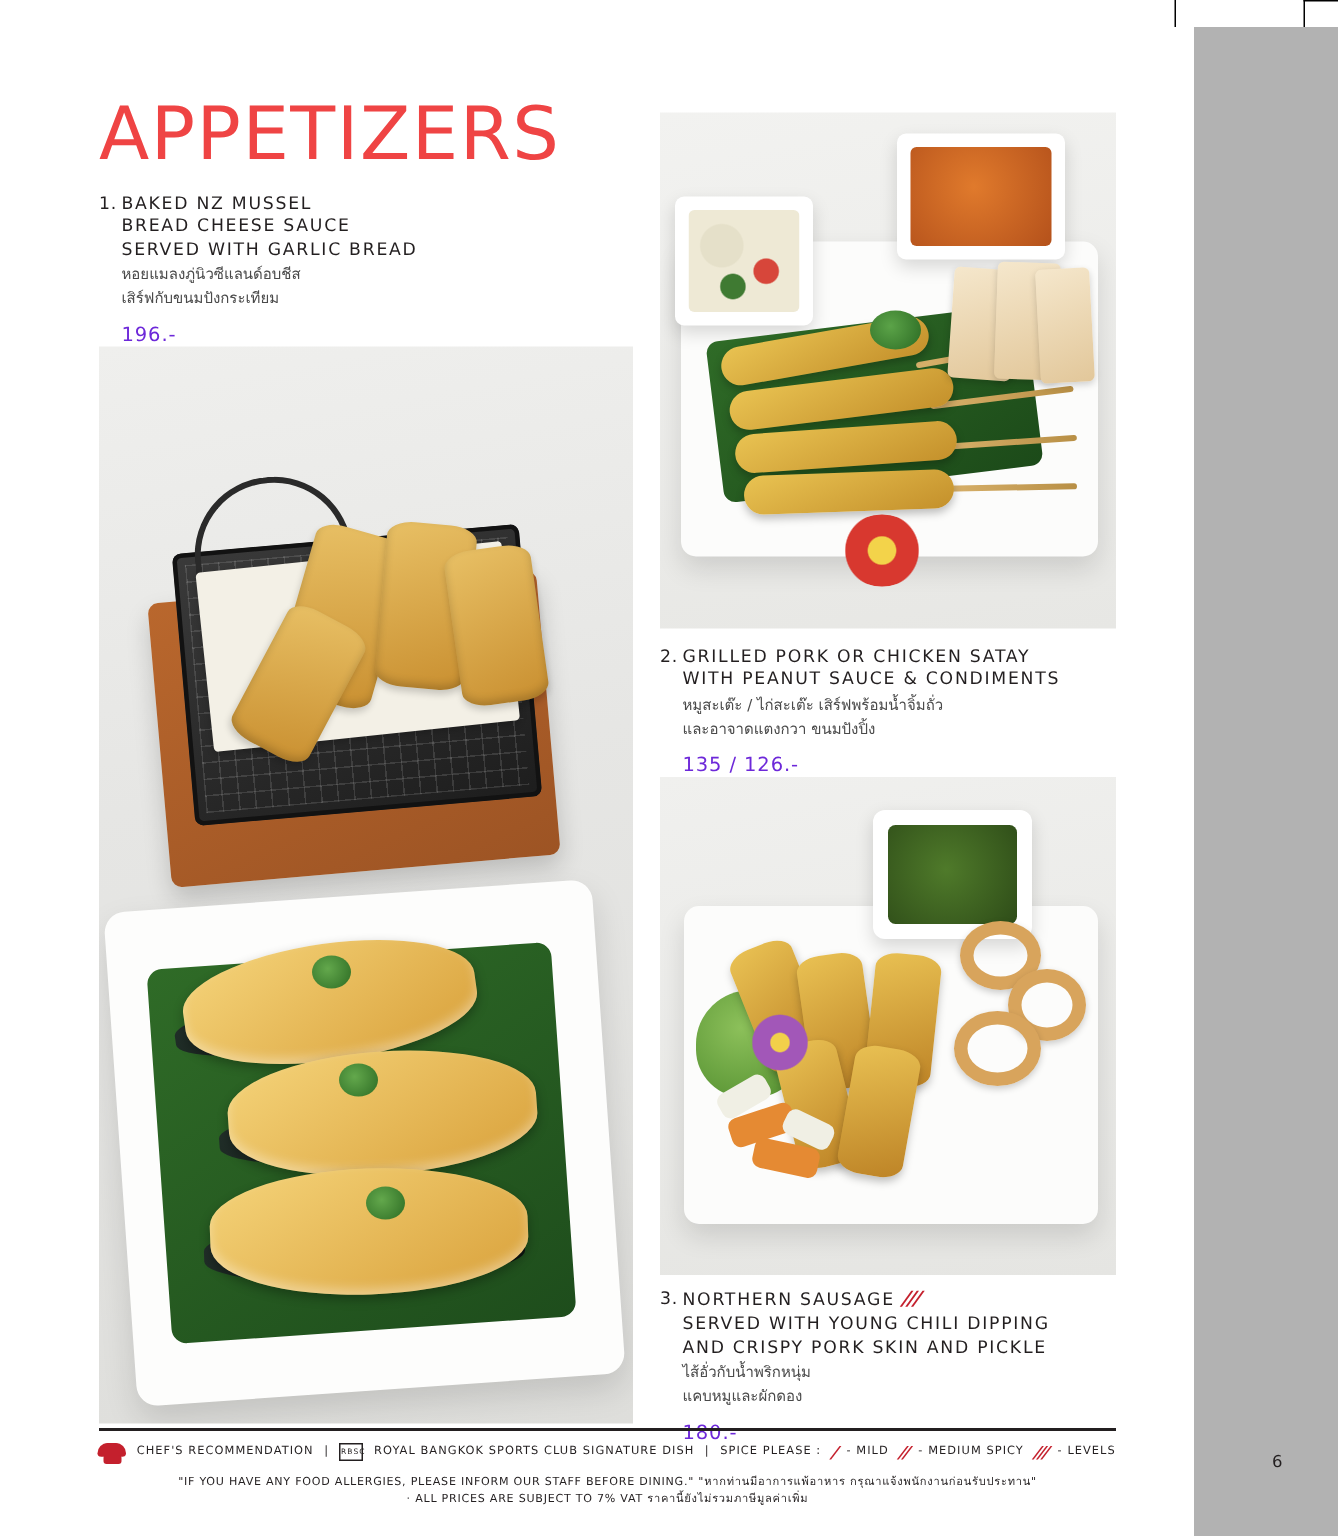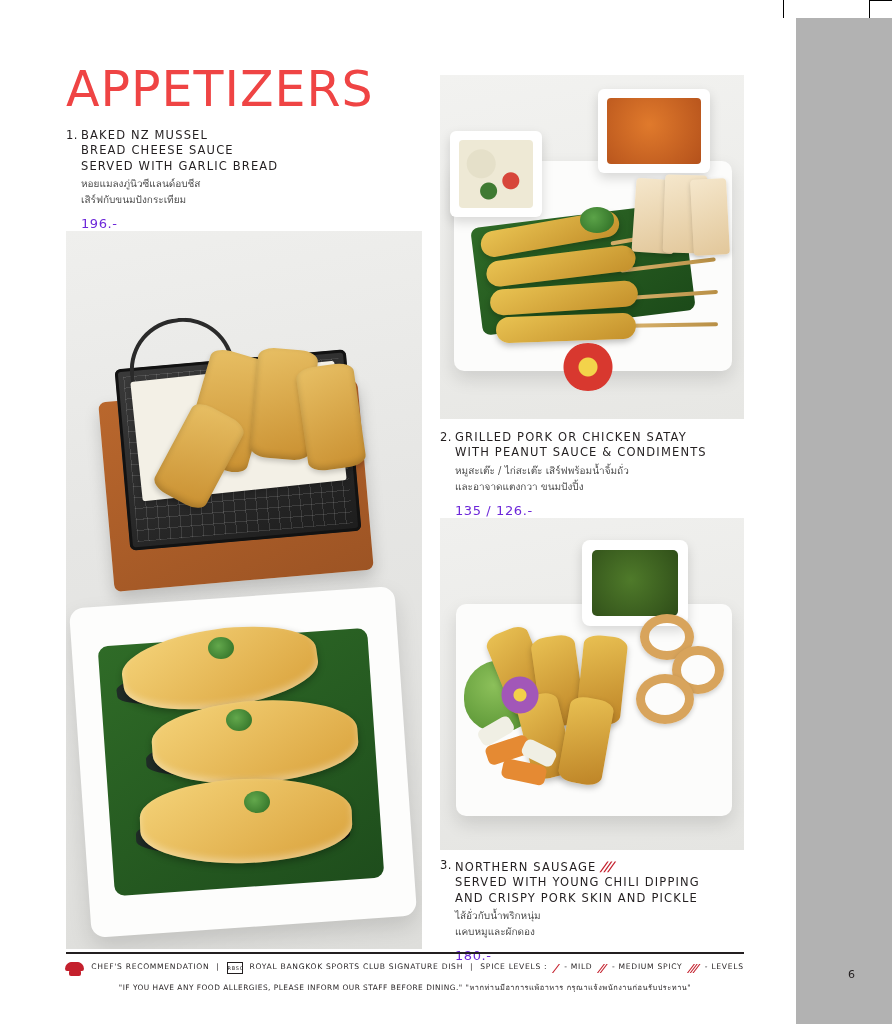--- a/index.html
+++ b/index.html
@@ -461,28 +461,29 @@
 
     <div class="footer-rule"></div>
 
     <div class="footer-legend">
       <span class="chef-hat"></span>
       <span>CHEF'S RECOMMENDATION</span>
       <span class="legend-sep">|</span>
       <span class="rbsc-badge">RBSC</span>
       <span>ROYAL BANGKOK SPORTS CLUB SIGNATURE DISH</span>
       <span class="legend-sep">|</span>
-      <span>SPICE LEVELS :</span>
+      <span>SPICE PLEASE :</span>
       <span class="chili">/</span>
       <span>- MILD</span>
       <span class="chili">//</span>
       <span>- MEDIUM SPICY</span>
       <span class="chili">///</span>
       <span>- LEVELS</span>
     </div>
 
     <div class="footer-note">
       <div>"IF YOU HAVE ANY FOOD ALLERGIES, PLEASE INFORM OUR STAFF BEFORE DINING." "หากท่านมีอาการแพ้อาหาร กรุณาแจ้งพนักงานก่อนรับประทาน"</div>
+      <div>· ALL PRICES ARE SUBJECT TO 7% VAT  ราคานี้ยังไม่รวมภาษีมูลค่าเพิ่ม</div>
     </div>
   </div>
 
   <div class="page-number">6</div>
 </div>
 
 </body></html>

